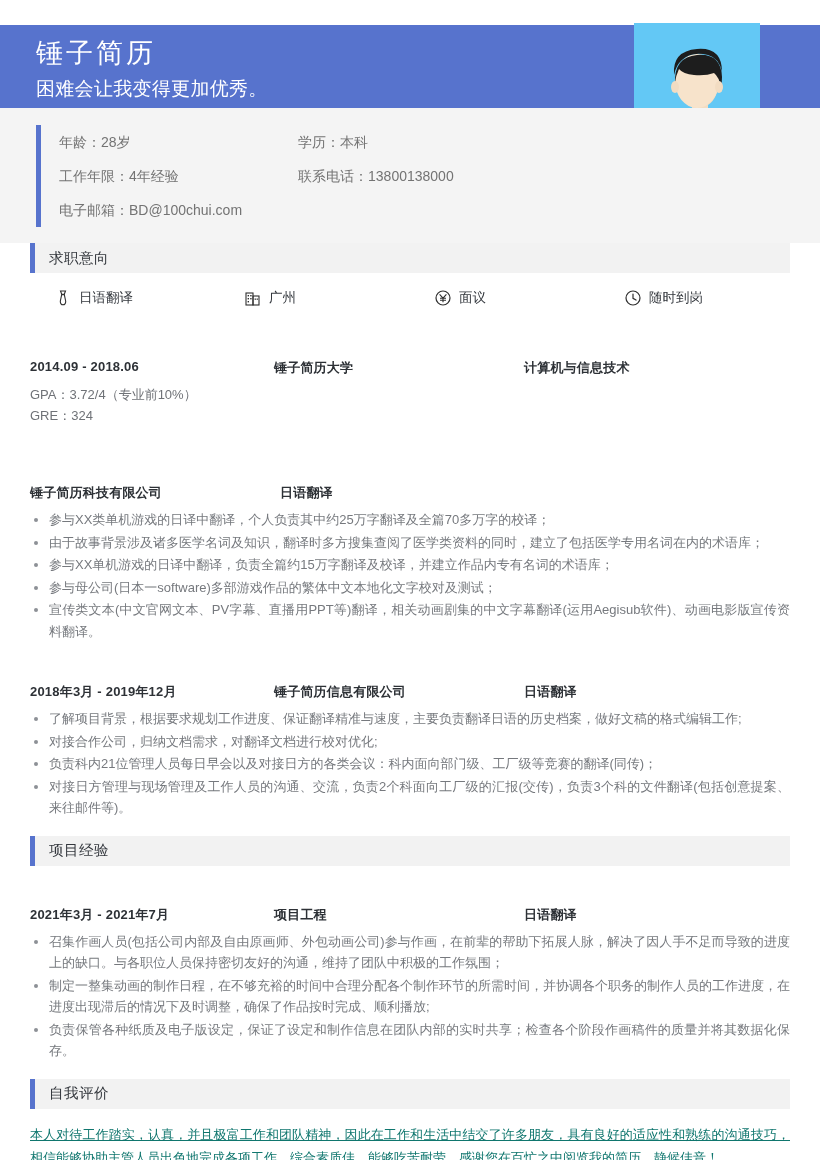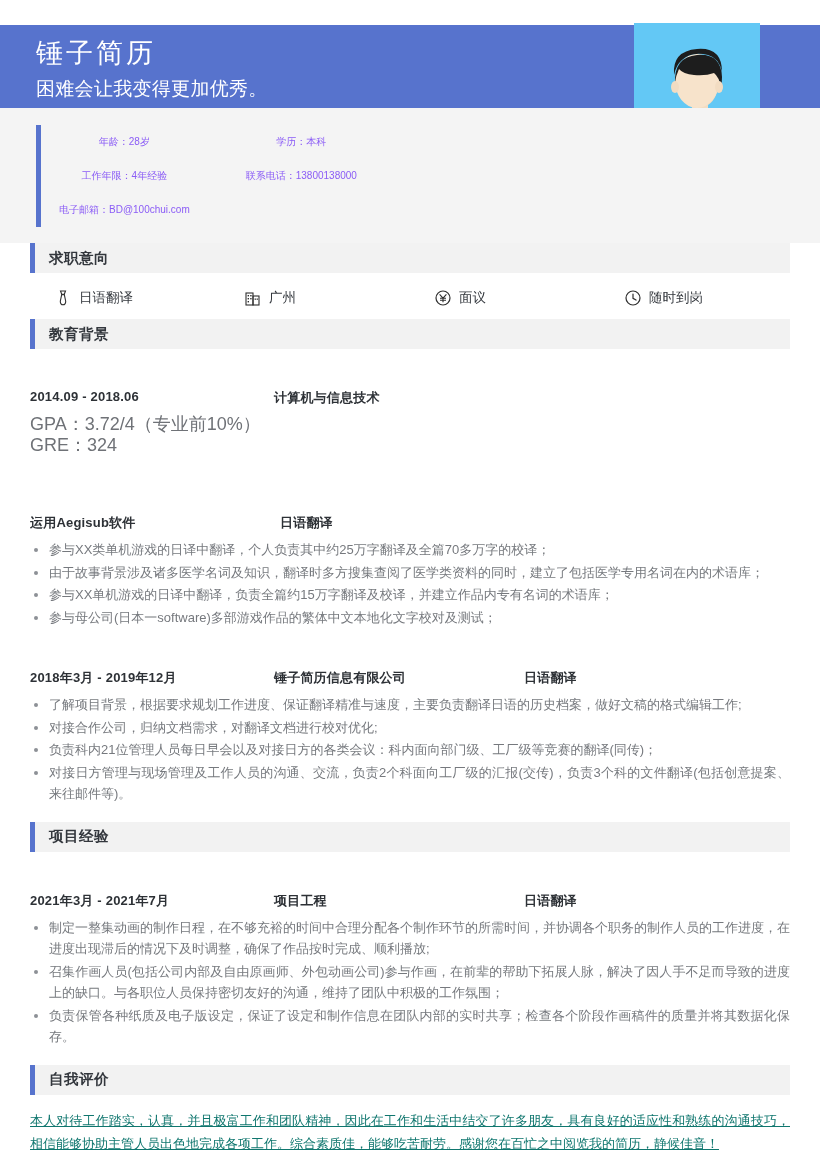--- a/index.html
+++ b/index.html
@@ -80,45 +80,44 @@
     background: #5773cd;
     flex: none;
     margin-right: 18px;
   }
   .info-lines {
     display: flex;
     flex-direction: column;
     justify-content: center;
   }
   .info-line {
-    font-size: 10px;
-    color: #8b5cf6;
+    font-size: 14px;
+    color: #737373;
     line-height: 20px;
     padding: 7px 0;
     white-space: nowrap;
-    text-align: center;
   }
 
   
   .section-head {
     margin: 0 30px;
     height: 30px;
     background: #f2f2f2;
     display: flex;
     align-items: center;
   }
   .section-accent {
     width: 5px;
     height: 30px;
     background: #5773cd;
     flex: none;
   }
   .section-title {
     font-size: 14.5px;
-    font-weight: bold;
+    font-weight: normal;
     color: #33373d;
     padding-left: 14px;
     letter-spacing: 0.5px;
   }
 
   
   .intent-row {
     display: flex;
     margin: 0 30px;
     padding: 16px 0 12px 0;
@@ -162,21 +161,21 @@
     letter-spacing: 0.2px;
   }
   .entry-head .c1 { width: 244px; flex: none; }
   .entry-head .c2 { width: 250px; flex: none; }
   .entry-head .c3 { flex: 1; }
 
   .sub-lines {
     padding-bottom: 2px;
   }
   .sub-line {
-    font-size: 18px;
+    font-size: 13px;
     color: #6f7277;
     line-height: 21px;
   }
 
   ul.bullets {
     list-style: none;
     margin: 0;
     padding: 0;
   }
   ul.bullets li {
@@ -298,48 +297,46 @@
       <span class="ico">
         <svg width="16" height="16" viewBox="0 0 16 16">
             <circle cx="8" cy="8" r="7" fill="none" stroke="#2f2f2f" stroke-width="1.2"></circle>
             <path d="M8 4.1v4.2l3 1.8" fill="none" stroke="#2f2f2f" stroke-width="1.2" stroke-linecap="round"></path>
           </svg>
       </span>
       <span class="intent-label">随时到岗</span>
     </div>
   </div>
 
-  <div class="section-head">
-    <div class="section-accent"></div>
-    <div class="section-title">教育背景</div>
-  </div>
   <div class="block">
     <div class="entry">
       <div class="entry-head">
         <span class="c1">2014.09 - 2018.06</span>
+        <span class="c2">锤子简历大学</span>
         <span class="c3">计算机与信息技术</span>
       </div>
       <div class="sub-lines">
         <div class="sub-line">GPA：3.72/4（专业前10%）</div>
         <div class="sub-line">GRE：324</div>
       </div>
     </div>
   </div>
 
   <div class="block">
     <div class="entry">
       <div class="entry-head">
-        <span class="c2">运用Aegisub软件</span>
+        <span class="c2">锤子简历科技有限公司</span>
         <span class="c3">日语翻译</span>
       </div>
       <ul class="bullets">
         <li>参与XX类单机游戏的日译中翻译，个人负责其中约25万字翻译及全篇70多万字的校译；</li>
         <li>由于故事背景涉及诸多医学名词及知识，翻译时多方搜集查阅了医学类资料的同时，建立了包括医学专用名词在内的术语库；</li>
         <li>参与XX单机游戏的日译中翻译，负责全篇约15万字翻译及校译，并建立作品内专有名词的术语库；</li>
         <li>参与母公司(日本一software)多部游戏作品的繁体中文本地化文字校对及测试；</li>
+        <li>宣传类文本(中文官网文本、PV字幕、直播用PPT等)翻译，相关动画剧集的中文字幕翻译(运用Aegisub软件)、动画电影版宣传资料翻译。</li>
       </ul>
     </div>
     <div class="entry">
       <div class="entry-head">
         <span class="c1">2018年3月 - 2019年12月</span>
         <span class="c2">锤子简历信息有限公司</span>
         <span class="c3">日语翻译</span>
       </div>
       <ul class="bullets">
         <li>了解项目背景，根据要求规划工作进度、保证翻译精准与速度，主要负责翻译日语的历史档案，做好文稿的格式编辑工作;</li>
@@ -355,22 +352,22 @@
     <div class="section-title">项目经验</div>
   </div>
   <div class="block">
     <div class="entry">
       <div class="entry-head">
         <span class="c1">2021年3月 - 2021年7月</span>
         <span class="c2">项目工程</span>
         <span class="c3">日语翻译</span>
       </div>
       <ul class="bullets">
+        <li>召集作画人员(包括公司内部及自由原画师、外包动画公司)参与作画，在前辈的帮助下拓展人脉，解决了因人手不足而导致的进度上的缺口。与各职位人员保持密切友好的沟通，维持了团队中积极的工作氛围；</li>
         <li>制定一整集动画的制作日程，在不够充裕的时间中合理分配各个制作环节的所需时间，并协调各个职务的制作人员的工作进度，在进度出现滞后的情况下及时调整，确保了作品按时完成、顺利播放;</li>
-        <li>召集作画人员(包括公司内部及自由原画师、外包动画公司)参与作画，在前辈的帮助下拓展人脉，解决了因人手不足而导致的进度上的缺口。与各职位人员保持密切友好的沟通，维持了团队中积极的工作氛围；</li>
         <li>负责保管各种纸质及电子版设定，保证了设定和制作信息在团队内部的实时共享；检查各个阶段作画稿件的质量并将其数据化保存。</li>
       </ul>
     </div>
   </div>
 
   <div class="section-head">
     <div class="section-accent"></div>
     <div class="section-title">自我评价</div>
   </div>
   <div class="summary">本人对待工作踏实，认真，并且极富工作和团队精神，因此在工作和生活中结交了许多朋友，具有良好的适应性和熟练的沟通技巧，相信能够协助主管人员出色地完成各项工作。综合素质佳，能够吃苦耐劳。感谢您在百忙之中阅览我的简历，静候佳音！</div>

